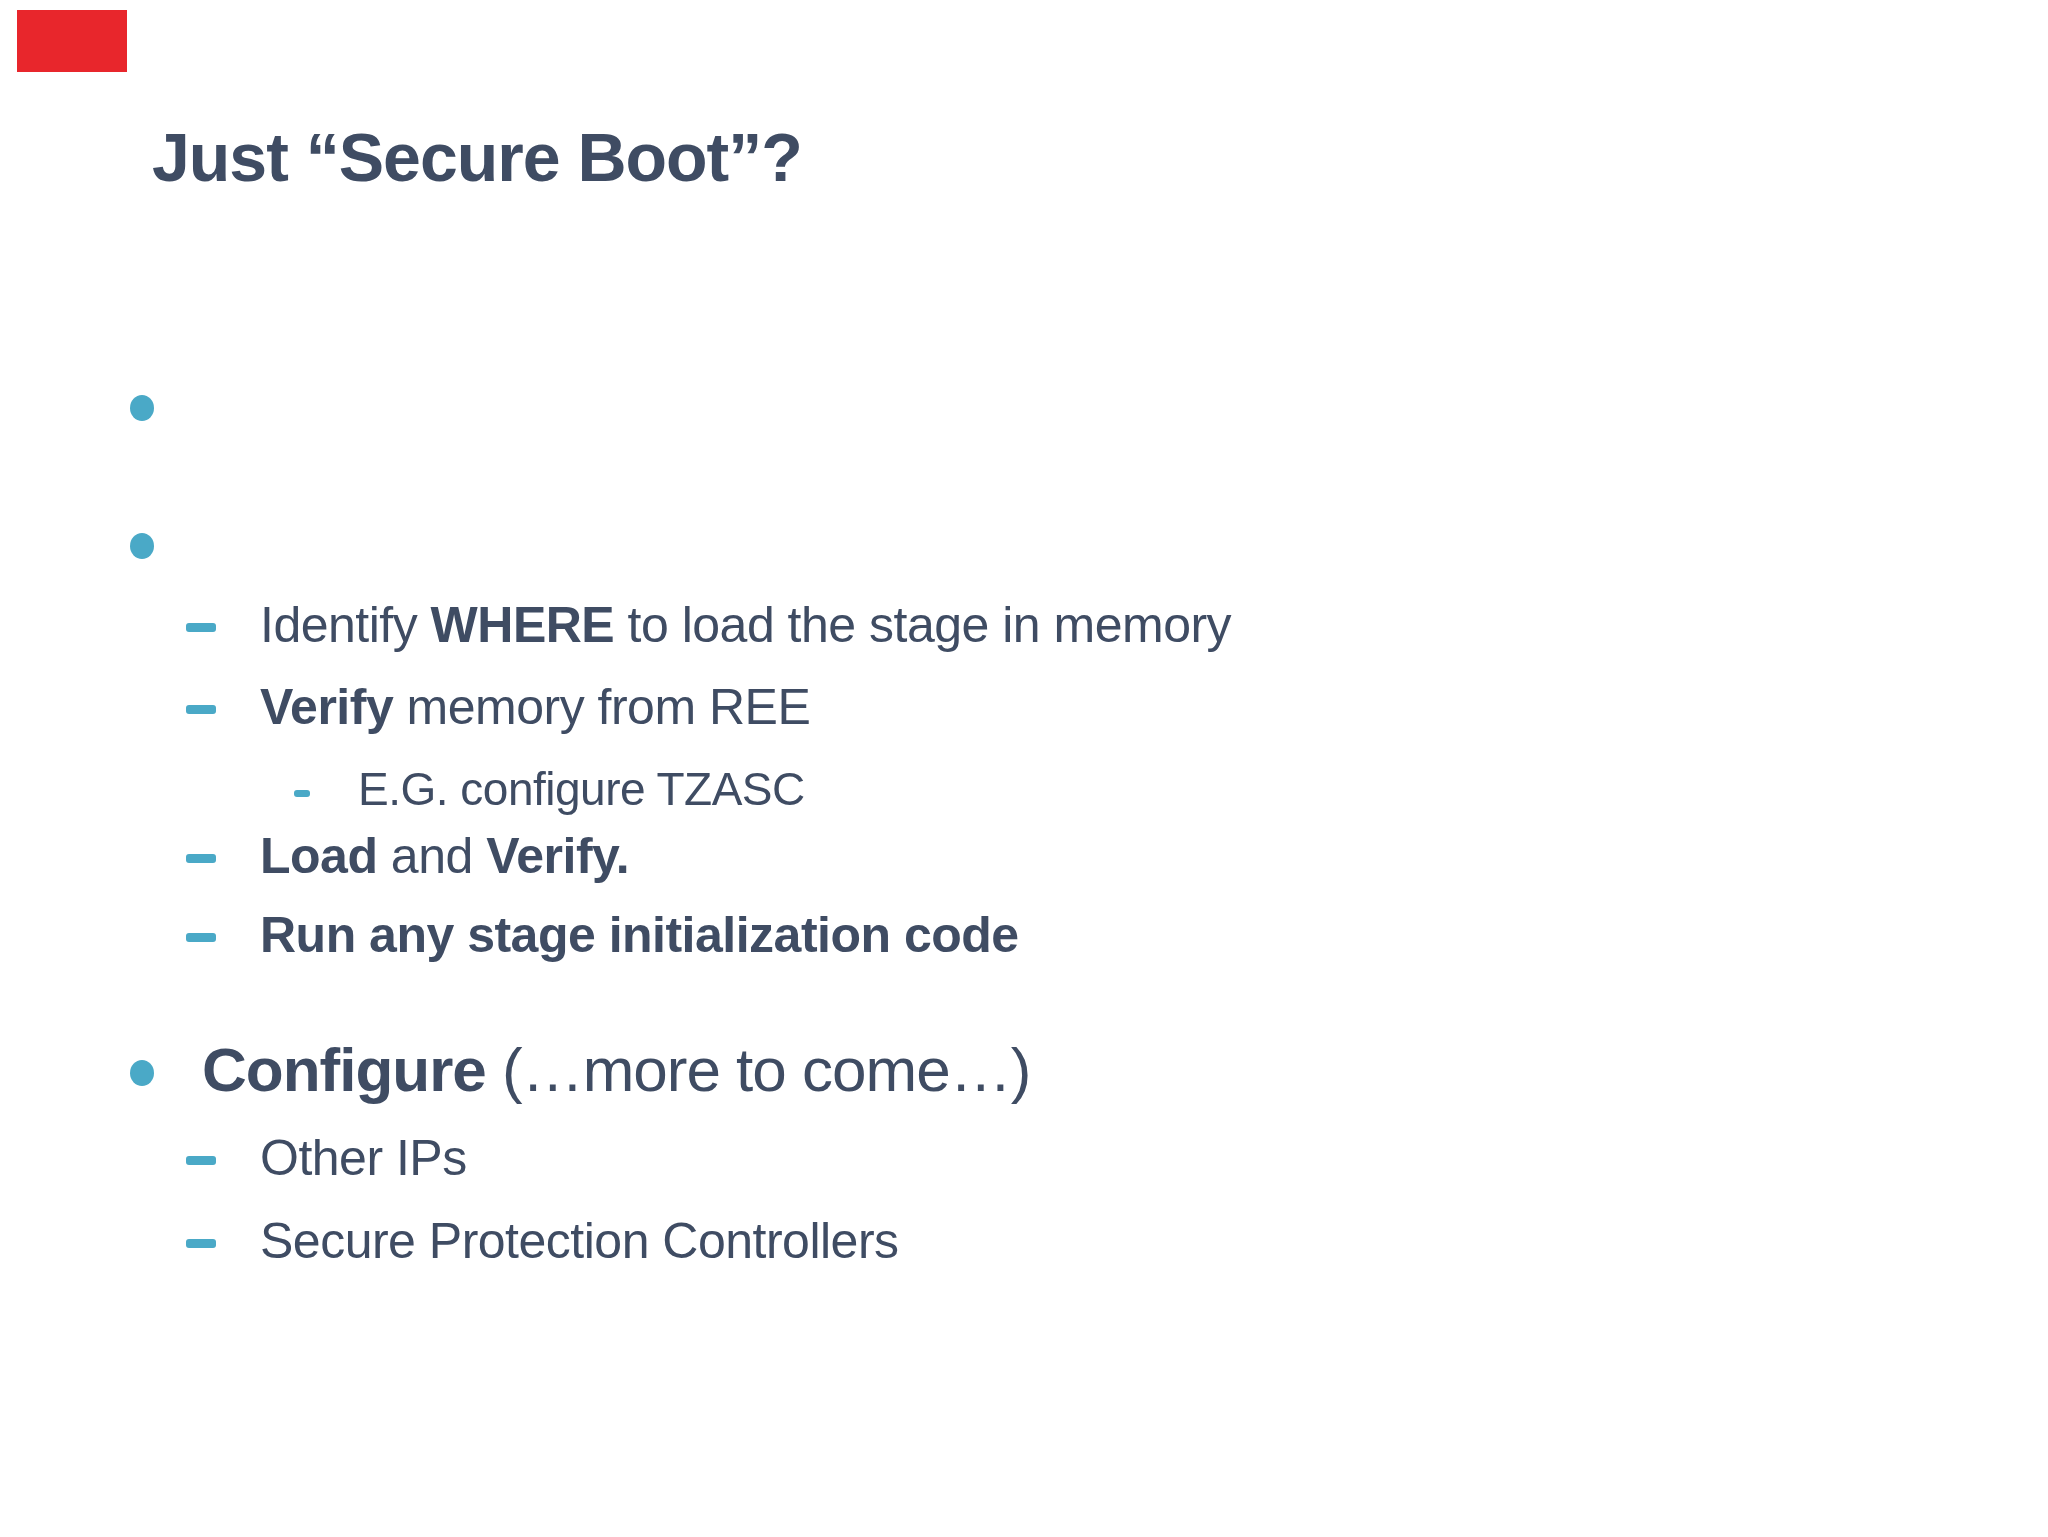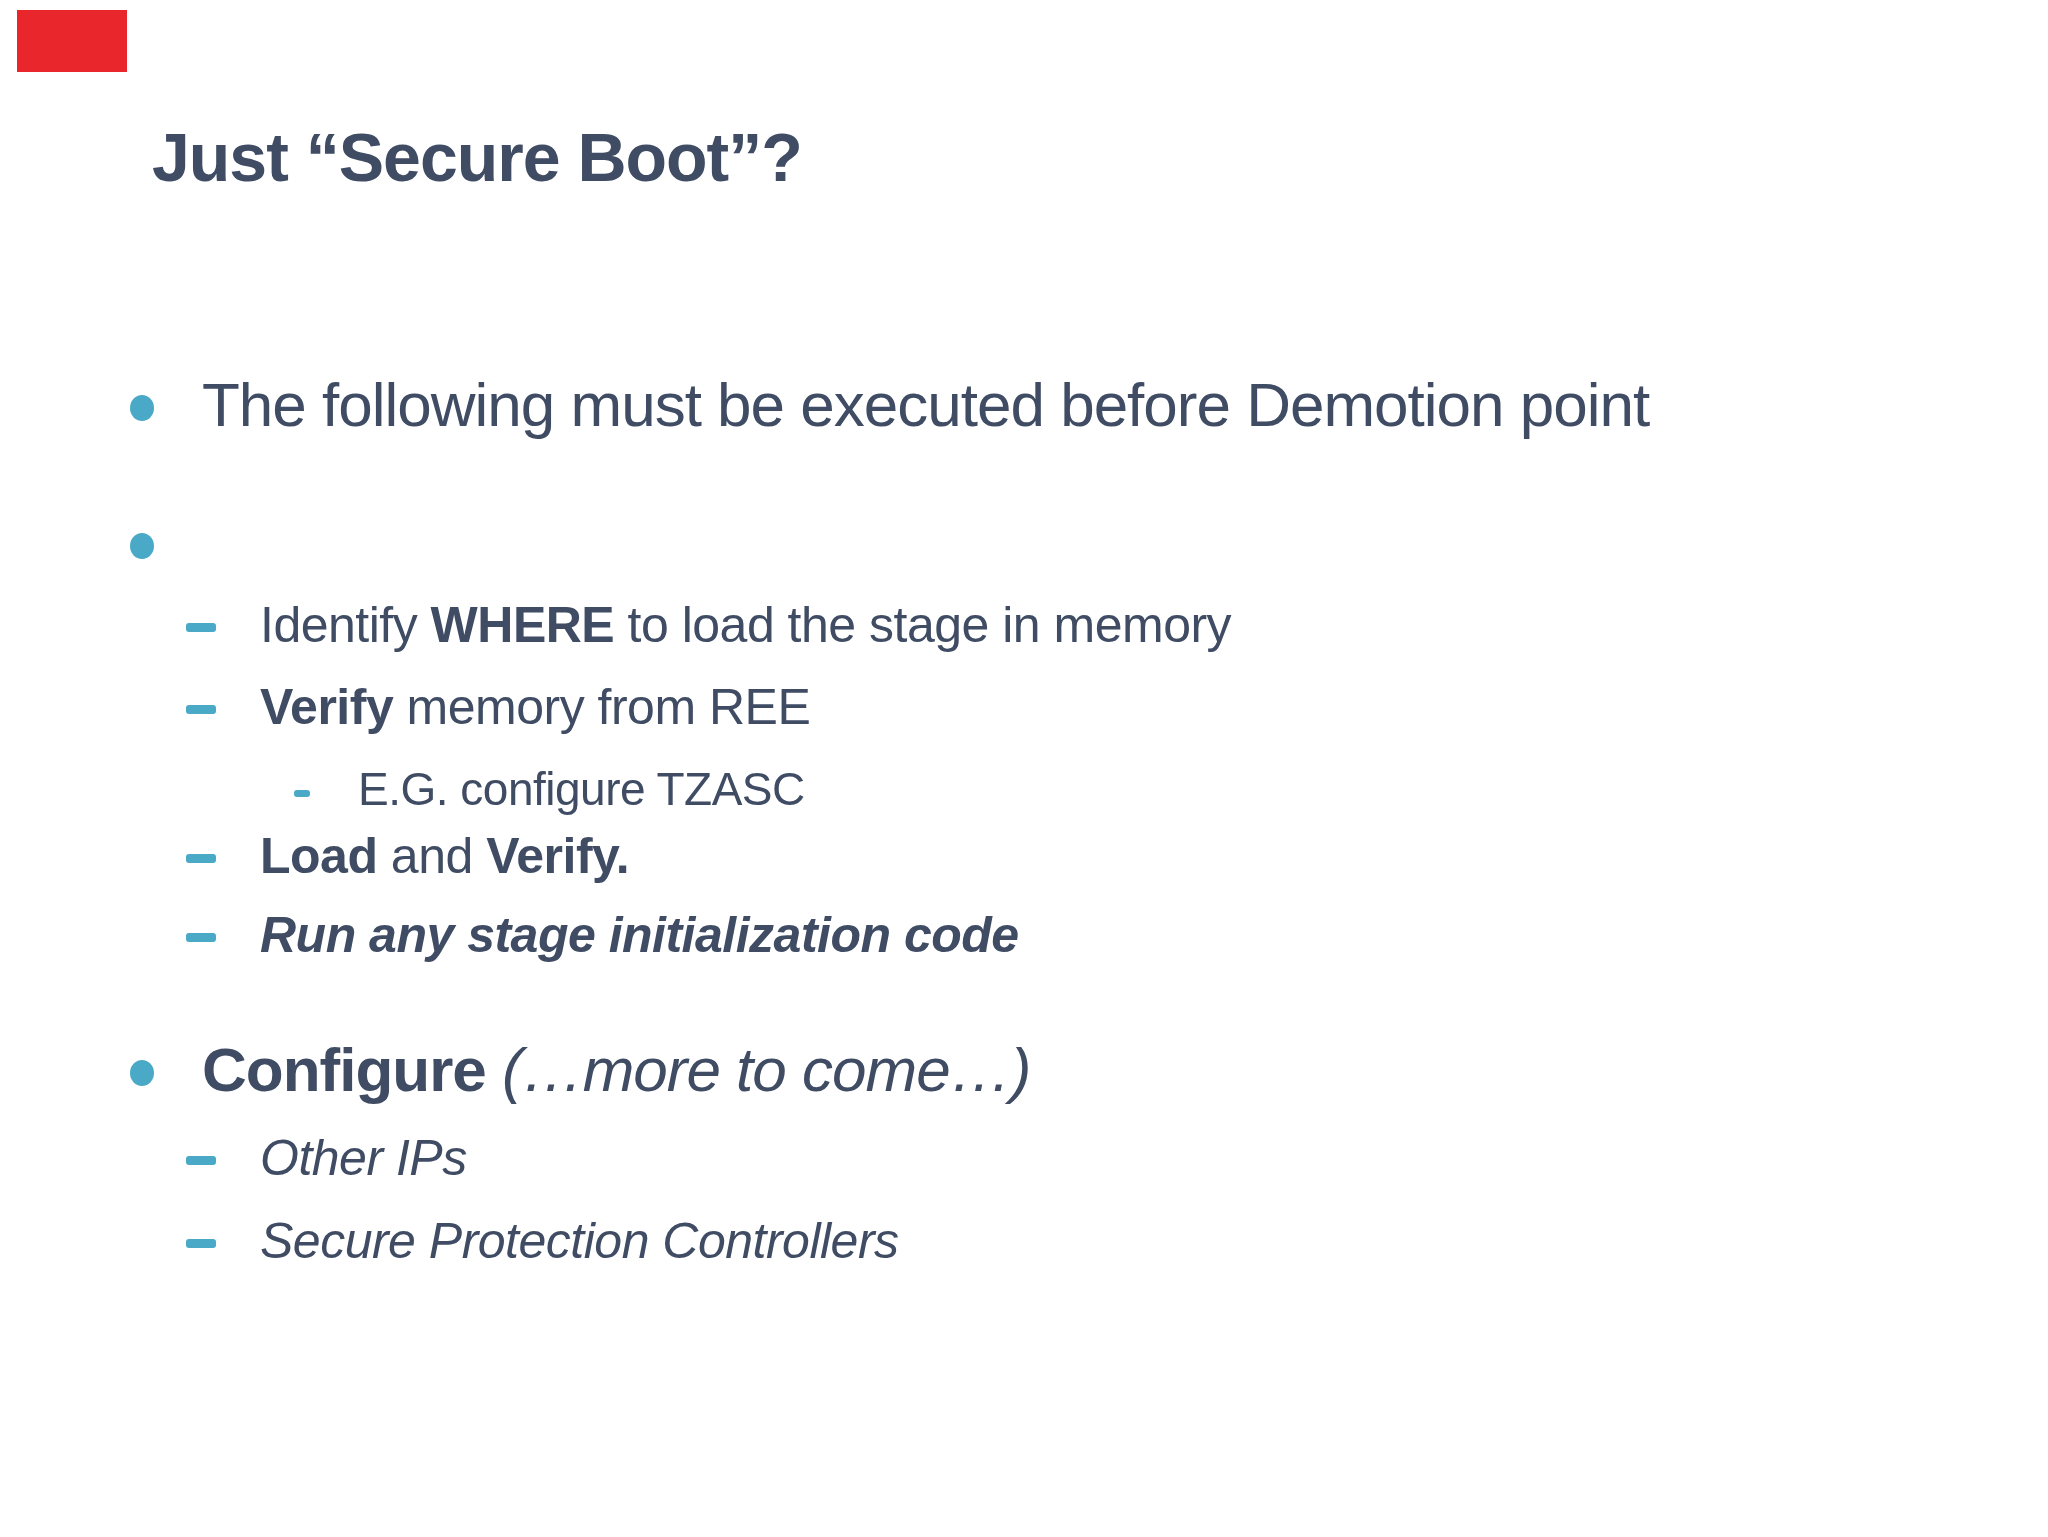--- a/index.html
+++ b/index.html
@@ -59,30 +59,30 @@
     border-radius: 3px;
   }
   
   .l3 { padding-left: 358px; font-size: 46px; letter-spacing: -0.5px; }
   .l3 .marker {
     left: 294px; top: 24px;
     width: 16px; height: 7px;
     border-radius: 3px;
   }
   .run-bold { font-weight: bold; }
-  .run-italic { font-style: italic; }
+  .run-italic { }
 </style>
 </head>
 <body>
 
 <div class="slide" style="color: rgb(63, 76, 99); background: rgb(255, 255, 255);">
   <div class="red-marker" style="background: rgb(232, 38, 44);"></div>
   <h1 class="slide-title" style="color: rgb(63, 76, 99);">Just “Secure Boot”?</h1>
   <div id="bullet-list">
-      <div class="line l1" style="top: 374px;"><span class="marker" style="background: rgb(74, 169, 199);"></span><span>The following must be executed before Demotion point</span></div>
+      <div class="line l1" style="top: 374px;"><span class="marker" style="background: rgb(74, 169, 199);"></span></div>
       <div class="line l1" style="top: 512px;"><span class="marker" style="background: rgb(74, 169, 199);"></span></div>
       <div class="line l2" style="top: 600px;"><span class="marker" style="background: rgb(74, 169, 199);"></span><span>Identify </span><span class="run-bold">WHERE</span><span> to load the stage in memory</span></div>
       <div class="line l2" style="top: 682px;"><span class="marker" style="background: rgb(74, 169, 199);"></span><span class="run-bold">Verify</span><span> memory from REE</span></div>
       <div class="line l3" style="top: 766px;"><span class="marker" style="background: rgb(74, 169, 199);"></span><span>E.G. configure TZASC</span></div>
       <div class="line l2" style="top: 831px;"><span class="marker" style="background: rgb(74, 169, 199);"></span><span class="run-bold">Load</span><span> and </span><span class="run-bold">Verify.</span></div>
       <div class="line l2" style="top: 910px;"><span class="marker" style="background: rgb(74, 169, 199);"></span><span class="run-bold run-italic">Run any stage initialization code</span></div>
       <div class="line l1" style="top: 1039px;"><span class="marker" style="background: rgb(74, 169, 199);"></span><span class="run-bold">Configure</span><span> </span><span class="run-italic">(…more to come…)</span></div>
       <div class="line l2" style="top: 1133px;"><span class="marker" style="background: rgb(74, 169, 199);"></span><span class="run-italic">Other IPs</span></div>
       <div class="line l2" style="top: 1216px;"><span class="marker" style="background: rgb(74, 169, 199);"></span><span class="run-italic">Secure Protection Controllers</span></div>
     </div>

